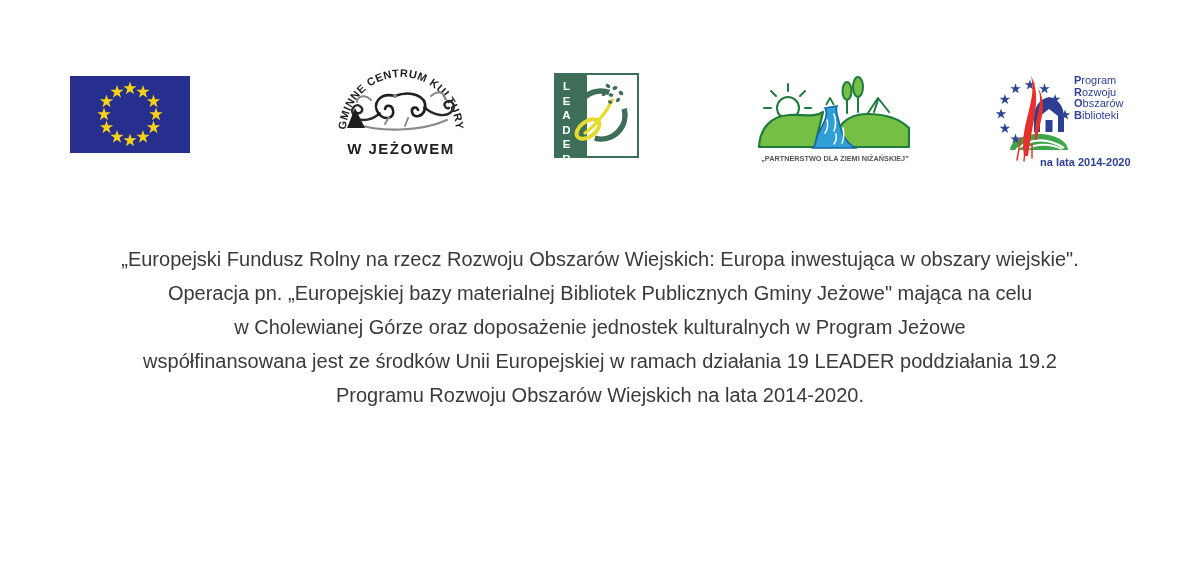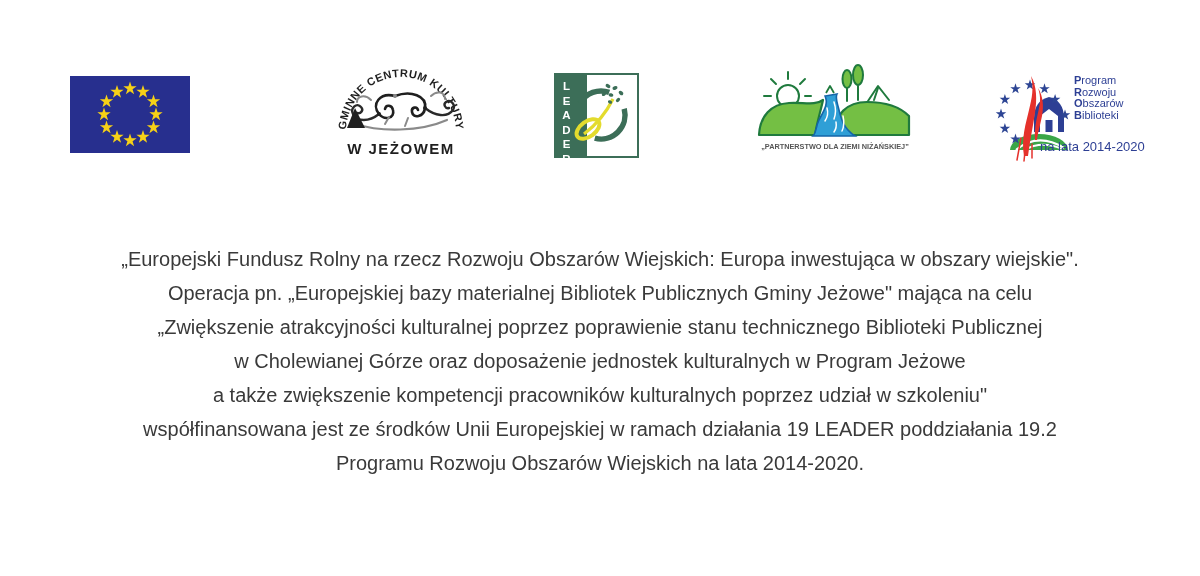--- a/index.html
+++ b/index.html
@@ -16,30 +16,30 @@
   
   #leader{left:554px;top:73px;width:85px;height:85px;border:2px solid #3c6e58;
           box-sizing:border-box;background:#fff;}
   #leader .panel{position:absolute;left:0;top:0;bottom:0;width:38%;background:#3c6e58;}
   #leader .leader-label{position:absolute;left:4px;top:5px;color:#fff;
           writing-mode:vertical-lr;text-orientation:upright;font-size:11.5px;font-weight:bold;
           letter-spacing:2.5px;line-height:1;}
   #leader svg{position:absolute;left:0;top:0;}
 
   
-  #part{left:755px;top:52px;width:160px;height:102px;}
+  #part{left:755px;top:64px;width:160px;height:102px;}
 
   
   #prow{left:988px;top:68px;width:152px;height:95px;}
   #prow svg{position:absolute;left:0;top:0;}
   .prow-text{position:absolute;left:86px;top:7px;width:66px;color:#2d3f94;
              font-size:11px;line-height:11.5px;}
   .prow-line::first-letter{font-weight:bold;}
-  .prow-years{position:absolute;left:52px;top:71px;white-space:nowrap;
-              color:#2d3f94;font-size:13px;}
+  .prow-years{position:absolute;left:52px;top:88px;white-space:nowrap;
+              color:#2d3f94;font-size:11px;font-weight:bold;}
 
   
   .paragraph{position:absolute;left:0;top:242px;width:1200px;text-align:center;
              color:#3a3a3a;font-size:20px;line-height:34px;}
   .paragraph div{white-space:nowrap;}
 </style>
 </head>
 <body>
 
 <div class="banner">
@@ -200,20 +200,18 @@
       <div class="prow-line">Rozwoju</div>
       <div class="prow-line">Obszarów</div>
       <div class="prow-line">Biblioteki</div>
     </div>
     <div class="prow-years">na lata 2014-2020</div>
   </div>
 
   <div class="paragraph">
     <div>„Europejski Fundusz Rolny na rzecz Rozwoju Obszarów Wiejskich: Europa inwestująca w obszary wiejskie".</div>
     <div>Operacja pn. „Europejskiej bazy materialnej Bibliotek Publicznych Gminy Jeżowe" mająca na celu</div>
-    <div>„Zwiększenie atrakcyjności kulturalnej poprzez poprawienie stanu technicznego Biblioteki Publicznej</div>
     <div>w Cholewianej Górze oraz doposażenie jednostek kulturalnych w Program Jeżowe</div>
-    <div>a także zwiększenie kompetencji pracowników kulturalnych poprzez udział w szkoleniu"</div>
     <div>współfinansowana jest ze środków Unii Europejskiej w ramach działania 19 LEADER poddziałania 19.2</div>
     <div>Programu Rozwoju Obszarów Wiejskich na lata 2014-2020.</div>
   </div>
 
 </div>
 
 </body></html>

